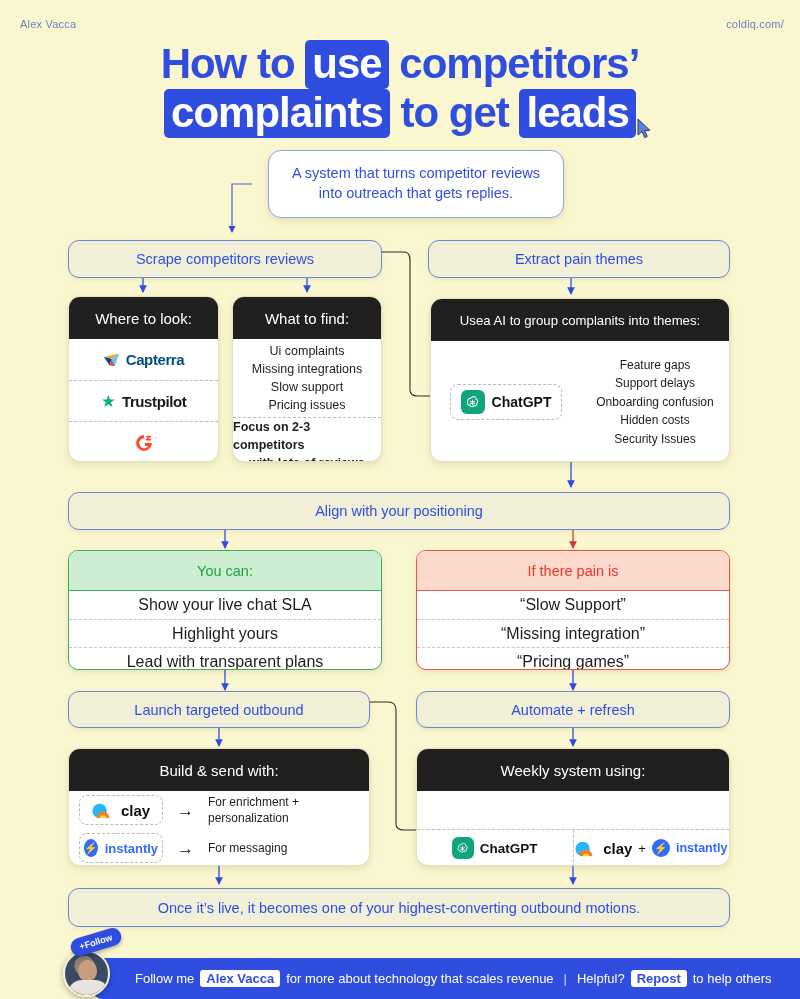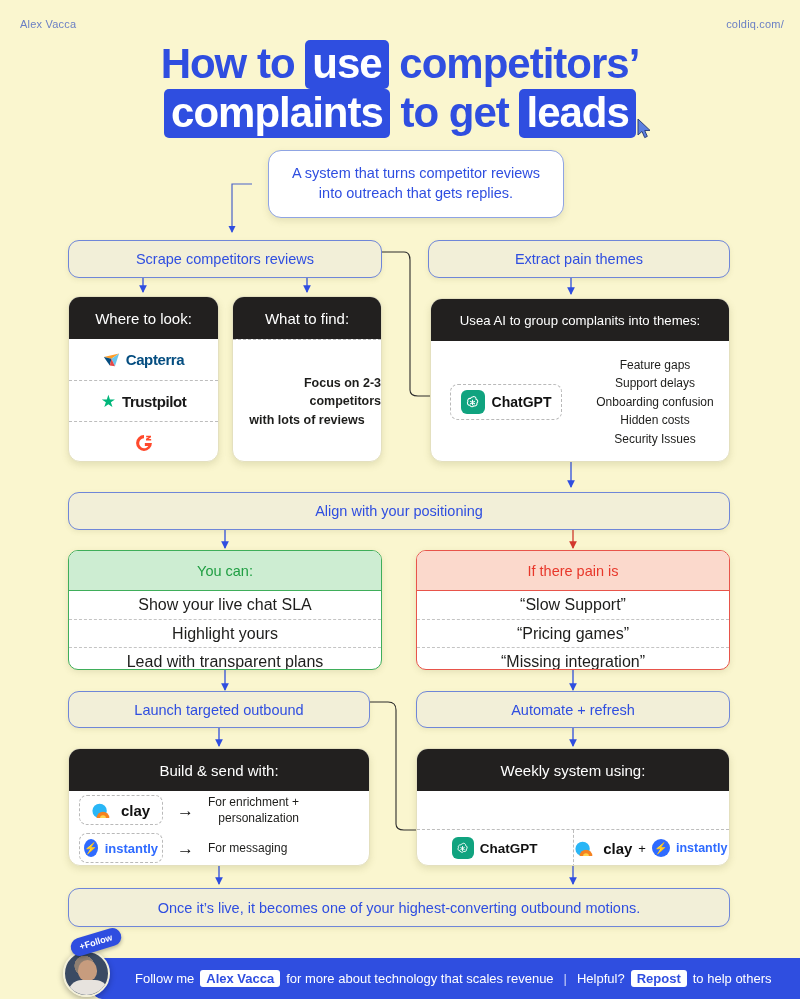--- a/index.html
+++ b/index.html
@@ -71,21 +71,21 @@
   }
   .card-head {
     background: #22201f; color: #ffffff;
     font-size: 15px; font-weight: 500;
     display: flex; align-items: center; justify-content: center;
     height: 42px; text-align: center;
   }
   .card-body { display: flex; flex-direction: column; }
   .row-cell {
     display: flex; align-items: center; justify-content: center;
-    font-size: 12.5px; color: #1d1d1b; text-align: right;
+    font-size: 12.5px; color: #1d1d1b; text-align: left;
     flex: 1;
   }
   .dashed-top { border-top: 1px dashed #bdbdbd; }
   .dashed-left { border-left: 1px dashed #bdbdbd; }
 
   
   .ccard {
     position: absolute; border-radius: 10px;
     background: #fff; overflow: hidden;
     box-shadow: 0 2px 6px rgba(120,120,60,.16);
@@ -277,20 +277,26 @@
             <path d="M14.6 3.2 L20.4 3.2 L20.4 5 L17.4 7.2 L20.6 7.2 L20.6 9 L14.4 9 L14.4 7 L17.6 5 L14.6 5 Z" fill="#ff492c"></path>
           </svg>
         </span>
       </div>
     </div>
   </div>
 
   <div class="card" style="left:232px; top:296px; width:150px; height:166px;">
     <div class="card-head">What to find:</div>
     <div class="card-body" style="height:124px;">
+      <div class="row-cell" style="flex:0 0 78px; flex-direction:column; justify-content:center; line-height:1.45;">
+        <span>Ui complaints</span>
+        <span>Missing integrations</span>
+        <span>Slow support</span>
+        <span>Pricing issues</span>
+      </div>
       <div class="row-cell dashed-top" style="flex-direction:column; line-height:1.45;font-weight:bold;">
         <span>Focus on 2-3 competitors</span>
         <span>with lots of reviews</span>
       </div>
     </div>
   </div>
 
   <div class="card" style="left:430px; top:298px; width:300px; height:164px;">
     <div class="card-head" style="font-size:13.2px;">Usea AI to group complanits into themes:</div>
     <div class="card-body" style="height:122px; flex-direction:row; align-items:center;">
@@ -325,22 +331,22 @@
       <div class="ccard-row">Show your live chat SLA</div>
       <div class="ccard-row">Highlight yours</div>
       <div class="ccard-row">Lead with transparent plans</div>
     </div>
   </div>
 
   <div class="ccard red" style="left:416px; top:550px; width:314px; height:120px;">
     <div class="ccard-head">If there pain is</div>
     <div>
       <div class="ccard-row">“Slow Support”</div>
+      <div class="ccard-row">“Missing integration”</div>
       <div class="ccard-row">“Pricing games”</div>
-      <div class="ccard-row">“Missing integration”</div>
     </div>
   </div>
 
   <div class="pill" style="left:68px; top:691px; width:302px; height:37px;">
     <span>Launch targeted outbound</span>
   </div>
   <div class="pill" style="left:416px; top:691px; width:314px; height:37px;">
     <span>Automate + refresh</span>
   </div>
 

